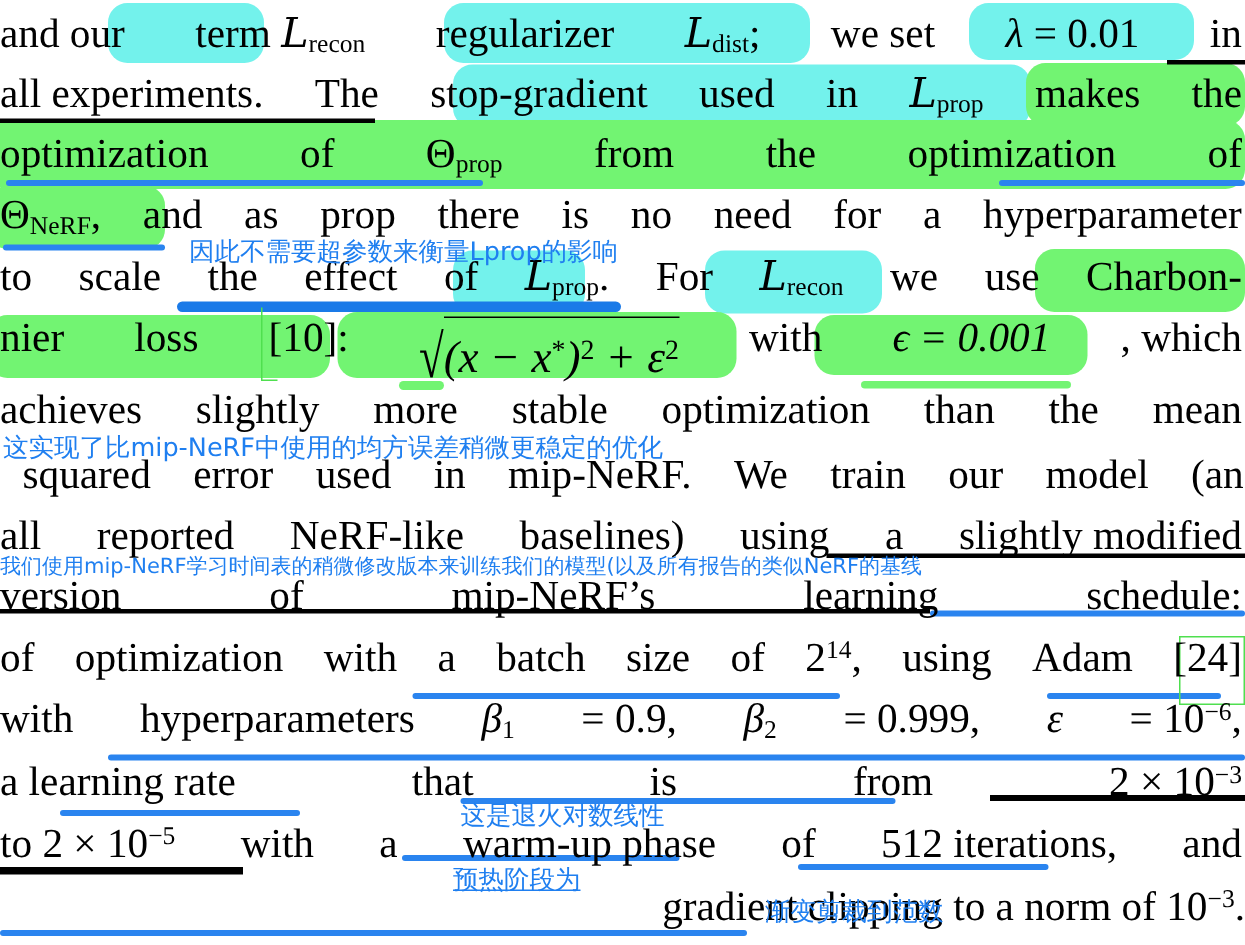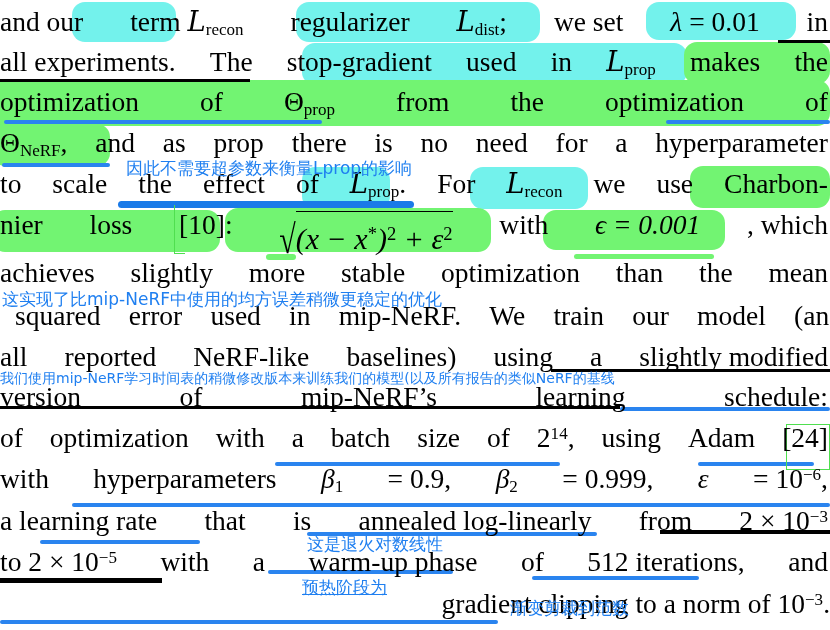--- a/index.html
+++ b/index.html
@@ -271,21 +271,20 @@
       <span class="mathit">ε</span>
       <span>= 10<sup>−6</sup>,</span>
     </span>
   </div>
 
   <div class="line" style="top:507px;">
     <span class="jst">
       <span>a learning rate</span>
       <span>that</span>
       <span>is</span>
-      <span>annealed log-linearly</span>
       <span>from</span>
       <span>2 × 10<sup>−3</sup></span>
     </span>
   </div>
 
   <div class="line" style="top:548px;">
     <span class="jst">
       <span>to 2 × 10<sup>−5</sup></span>
       <span>with</span>
       <span>a</span>

